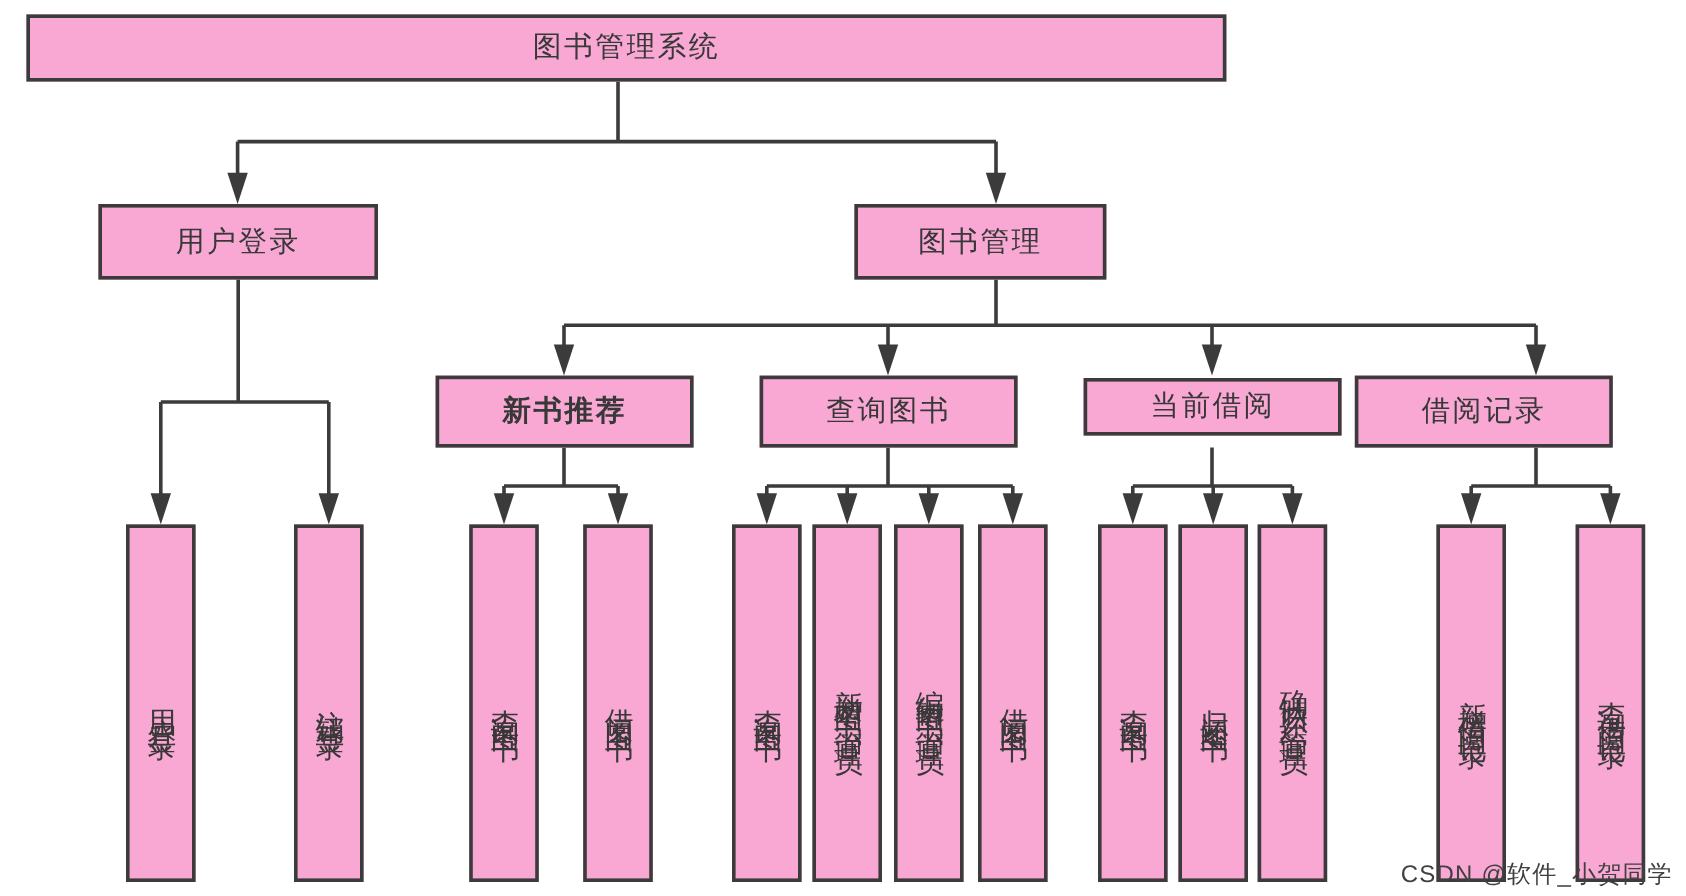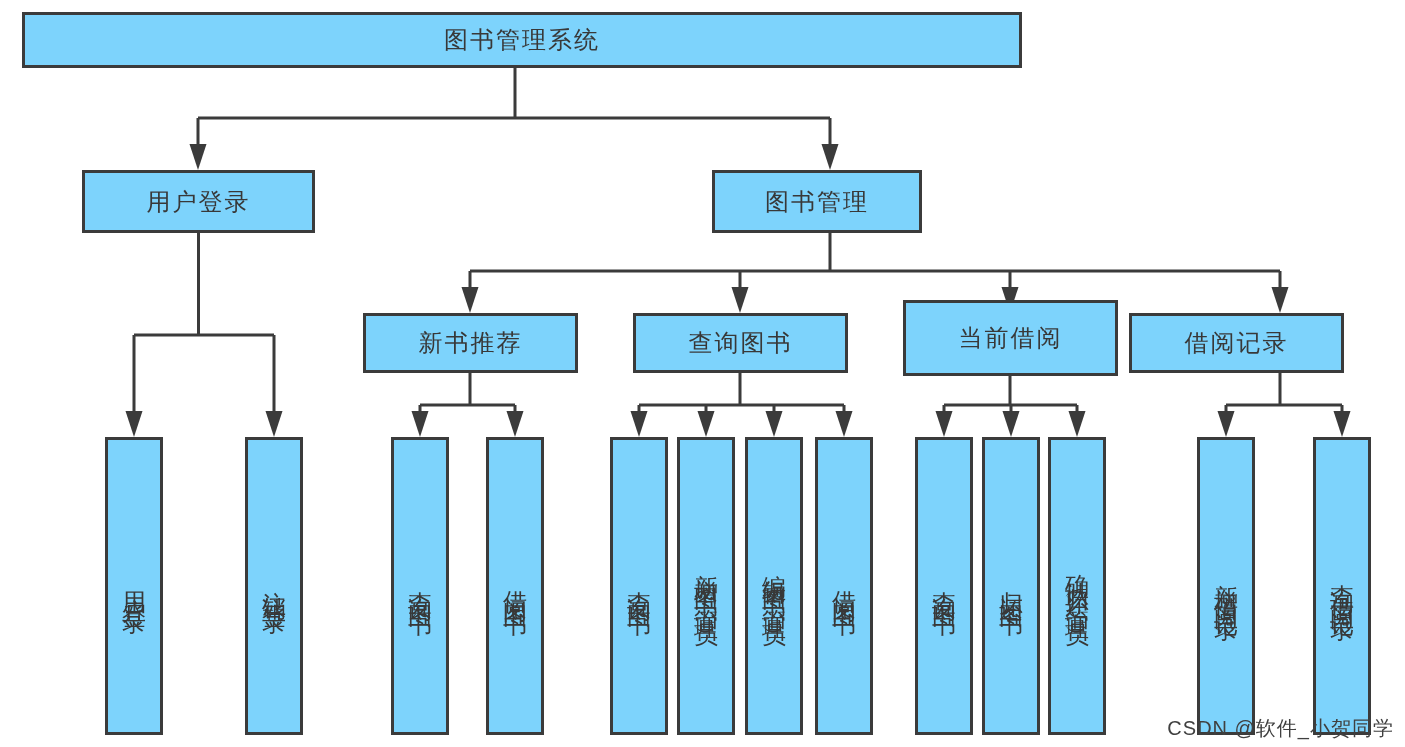--- a/index.html
+++ b/index.html
@@ -18,21 +18,21 @@
   .connectors {
     position: absolute;
     left: 0;
     top: 0;
     width: 1405px;
     height: 747px;
   }
   .box {
     position: absolute;
     box-sizing: border-box;
-    background: #7dd3fc;
+    background: #f9a8d4;
     border: 3px solid #3b3b3b;
     display: flex;
     align-items: center;
     justify-content: center;
     color: #383838;
     font-size: 24px;
     letter-spacing: 2px;
     text-align: center;
     line-height: 1;
   }
@@ -90,23 +90,23 @@
       <polygon points="1217.5,411 1234.5,411 1226,437"></polygon>
       <polygon points="1333.5,411 1350.5,411 1342,437"></polygon>
     </g>
   </svg>
 
   <div class="box" style="left:22px; top:12px; width:1000px; height:56px;">图书管理系统</div>
 
   <div class="box" style="left:82px; top:170px; width:233px; height:63px;">用户登录</div>
   <div class="box" style="left:712px; top:170px; width:210px; height:63px;">图书管理</div>
 
-  <div class="box" style="left:363px; top:313px; width:215px; height:60px;">新书推荐</div>
+  <div class="box" style="left:363px; top:313px; width:215px; height:60px;font-weight:bold;">新书推荐</div>
   <div class="box" style="left:633px; top:313px; width:215px; height:60px;">查询图书</div>
-  <div class="box" style="left:903px; top:300px; width:215px; height:76px;">当前借阅</div>
+  <div class="box" style="left:903px; top:315px; width:215px; height:48px;">当前借阅</div>
   <div class="box" style="left:1129px; top:313px; width:215px; height:60px;">借阅记录</div>
 
   <div class="box" style="left:105px; top:437px; width:58px; height:298px;">
     <span class="vlabel">用户登录</span>
   </div>
   <div class="box" style="left:245px; top:437px; width:58px; height:298px;">
     <span class="vlabel">注销登录</span>
   </div>
 
   <div class="box" style="left:391px; top:437px; width:58px; height:298px;">

